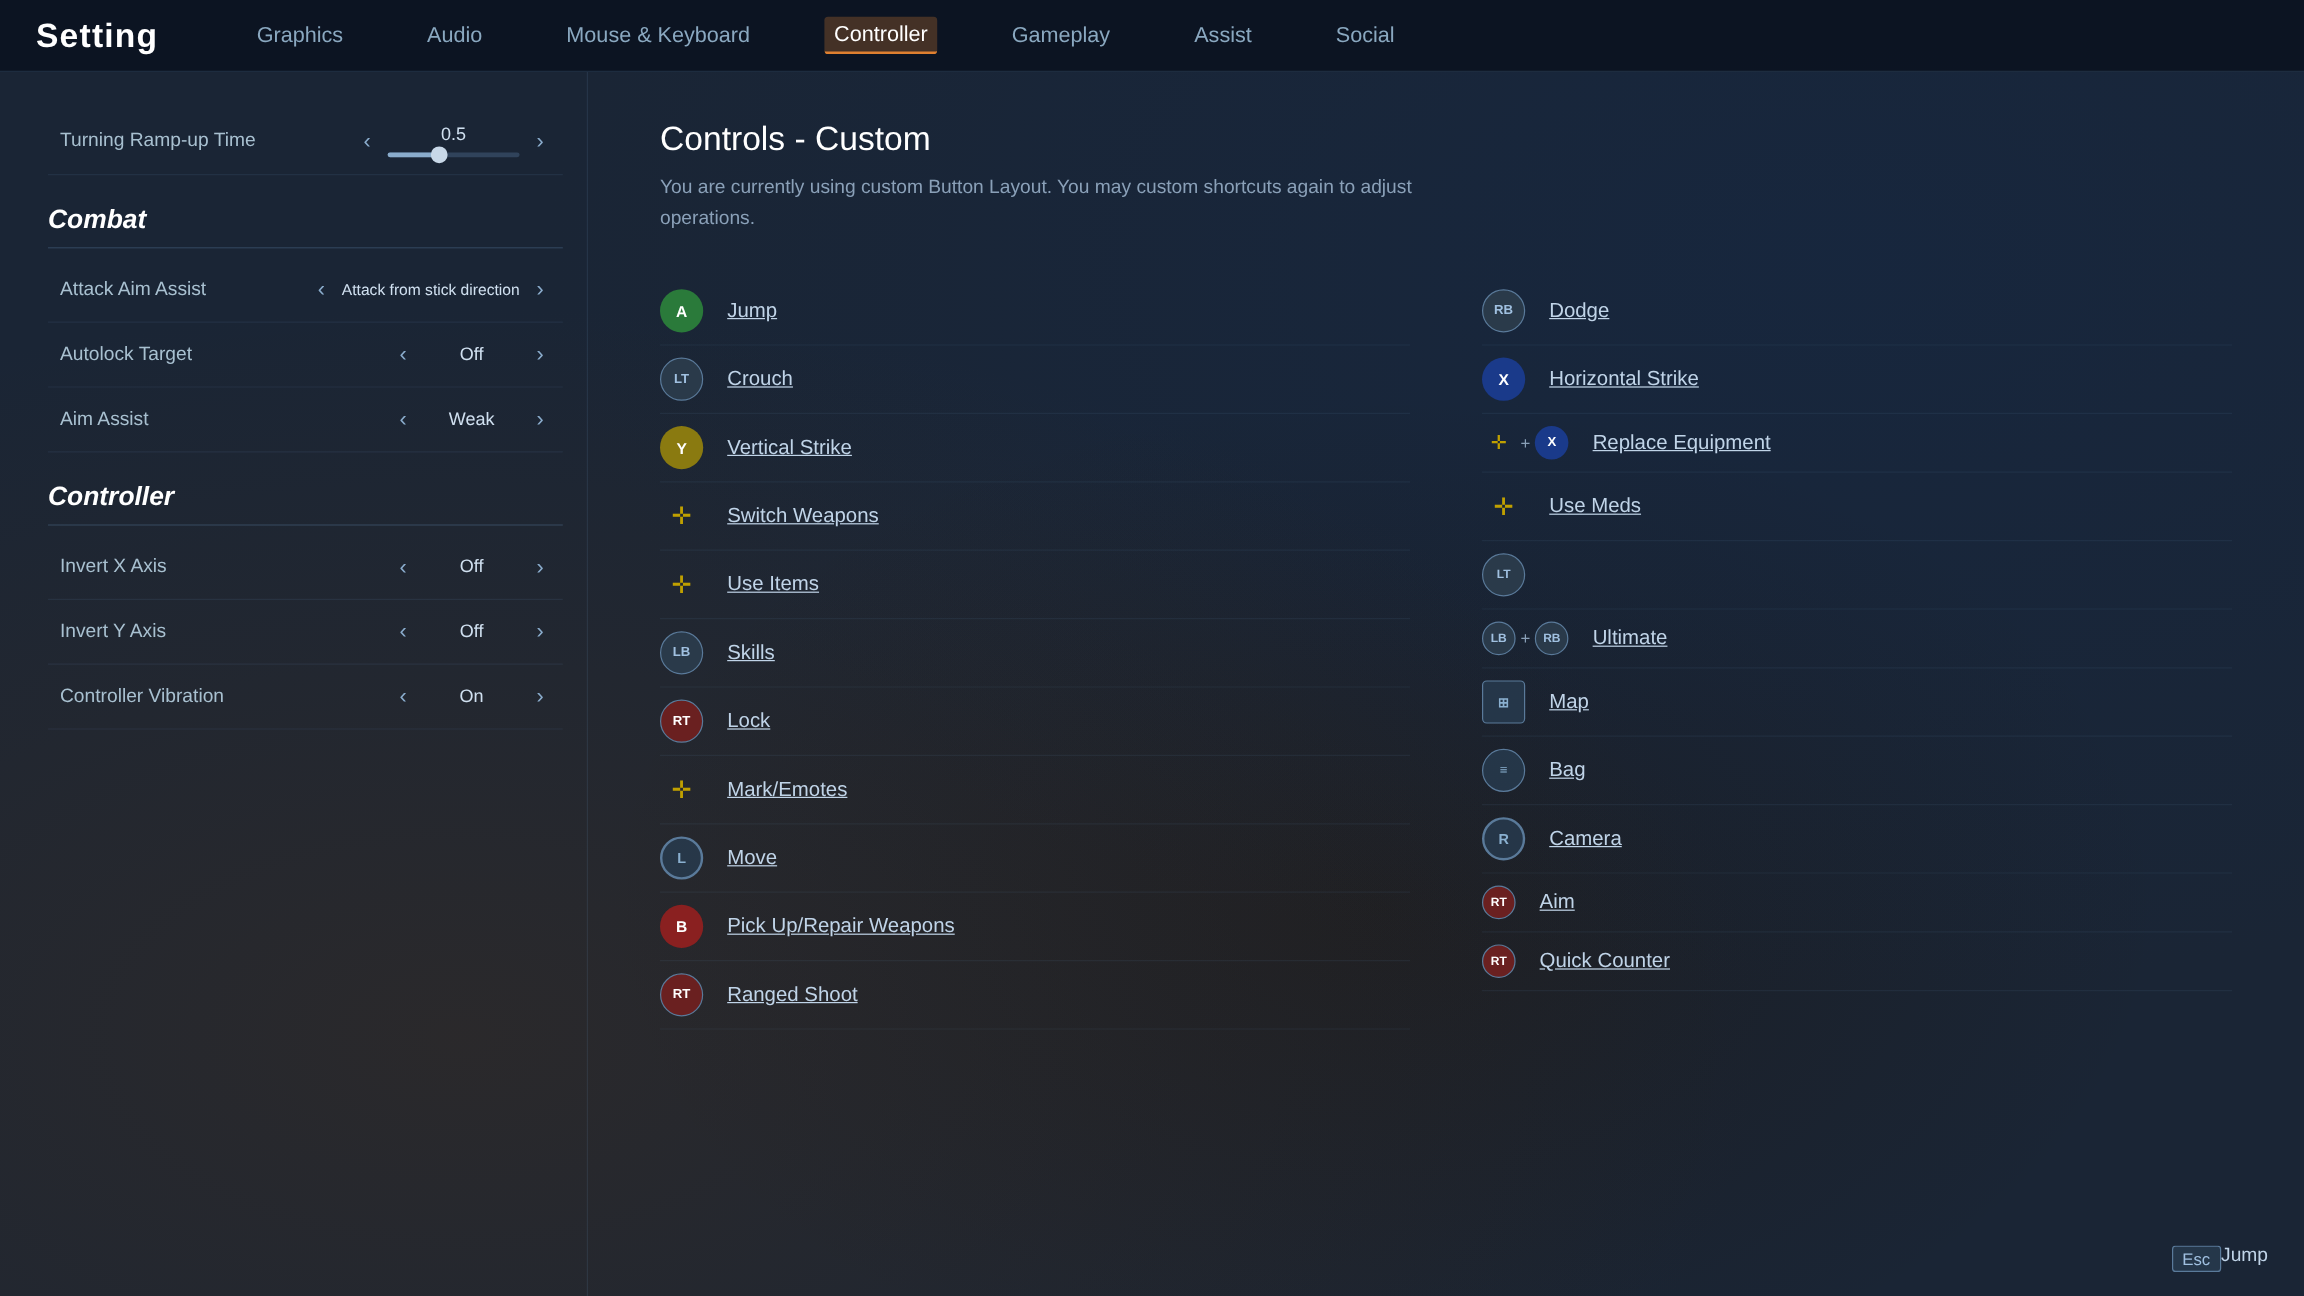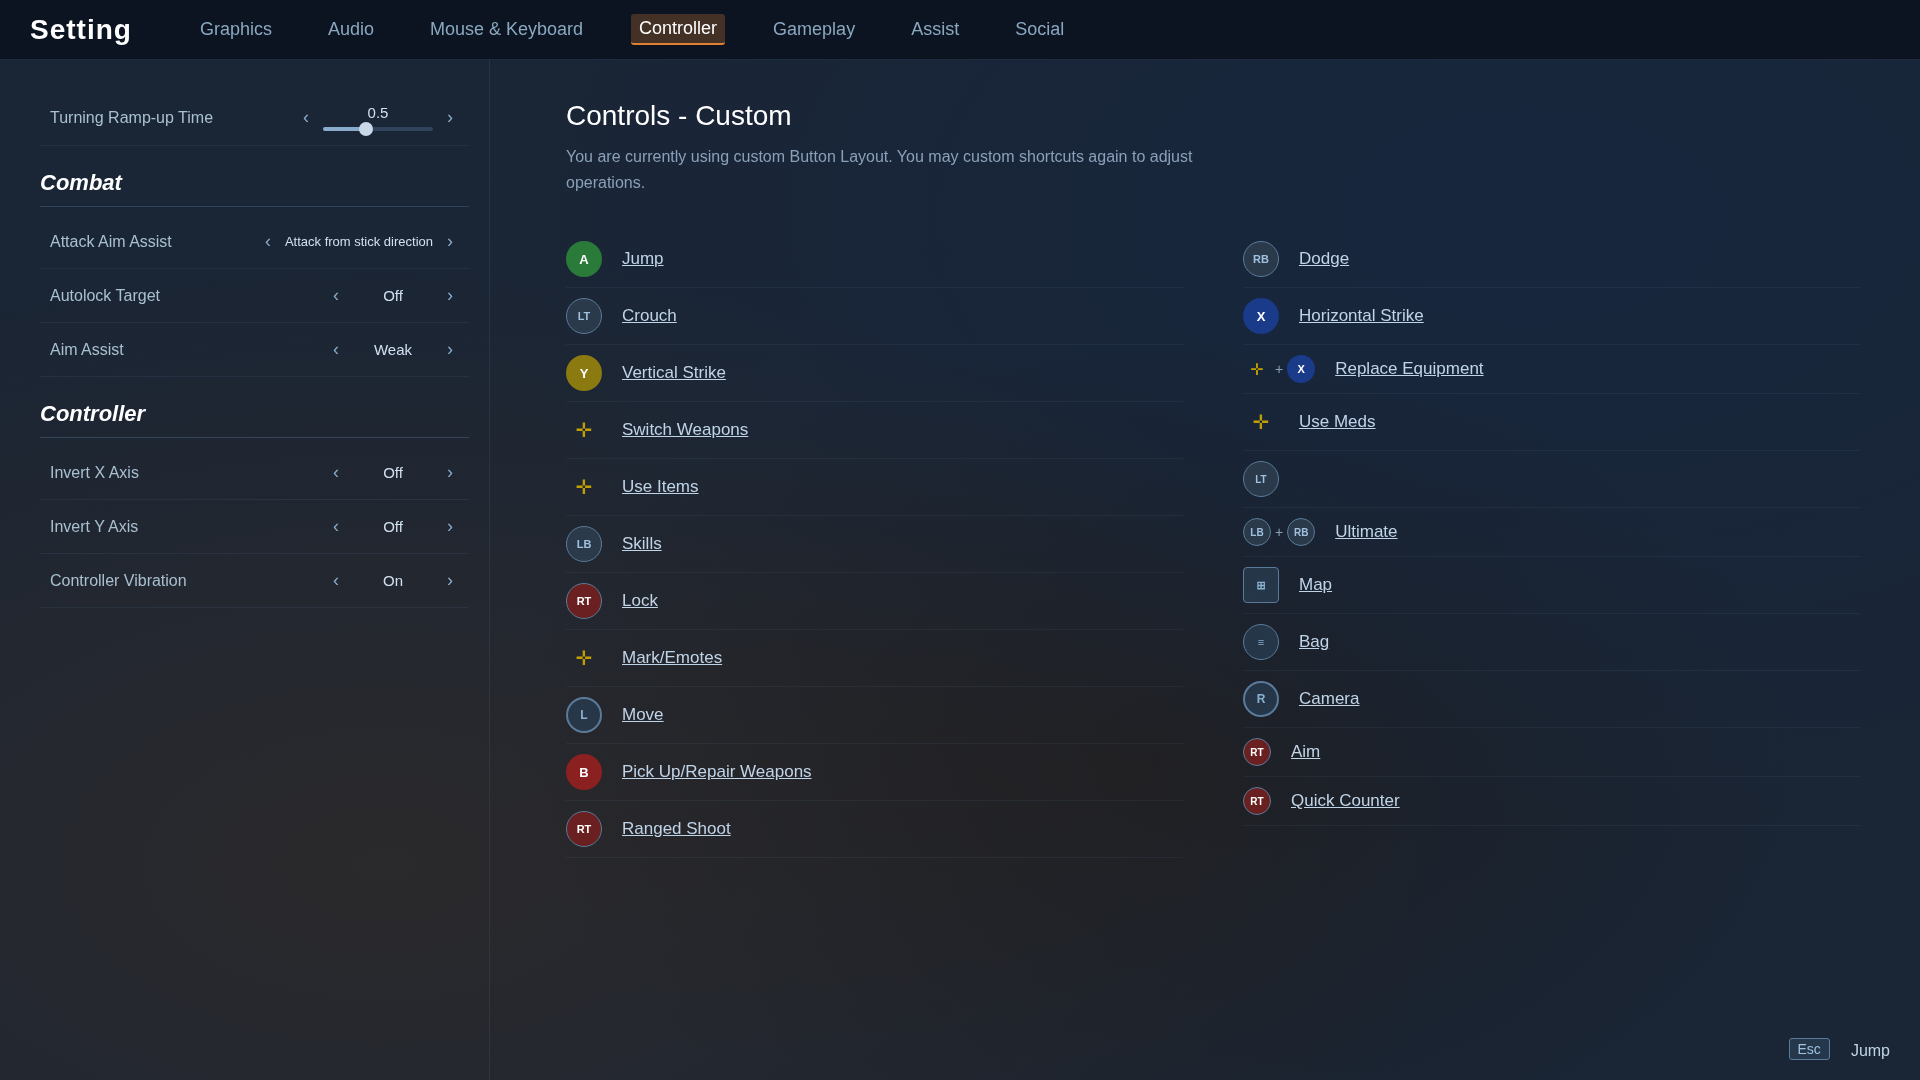--- a/index.html
+++ b/index.html
@@ -30,21 +30,21 @@
     
     .header {
       position: relative;
       z-index: 10;
       display: flex;
       align-items: center;
       height: 60px;
       background: rgba(10,18,30,0.85);
       border-bottom: 1px solid rgba(100,140,180,0.2);
       padding: 0 30px;
-      gap: 40px;
+      gap: 54px;
     }
 
     .app-title {
       font-size: 28px;
       font-weight: 700;
       color: #ffffff;
       letter-spacing: 1px;
       margin-right: 20px;
     }
 
@@ -62,21 +62,20 @@
       background: rgba(200,120,50,0.3);
       border-bottom: 2px solid #e08030;
     }
 
     
     .main {
       position: relative;
       z-index: 5;
       display: flex;
       height: calc(1080px - 60px);
-      gap: 16px;
     }
 
     
     .left-panel {
       width: 490px;
       padding: 30px 20px 20px 40px;
       overflow-y: auto;
       border-right: 1px solid rgba(100,140,180,0.15);
     }
 
@@ -271,22 +270,22 @@
       font-weight: 700;
       flex-shrink: 0;
     }
 
     
     .back-btn {
       position: fixed;
       bottom: 20px;
       right: 30px;
       display: flex;
-      align-items: flex-end;
-      gap: 21px;
+      align-items: flex-start;
+      gap: 0;
       color: #c0d4e8;
       font-size: 16px;
       z-index: 20;
     }
 
     .esc-key {
       background: rgba(40,60,80,0.8);
       border: 1px solid #5a7a9a;
       padding: 2px 8px;
       border-radius: 3px;

